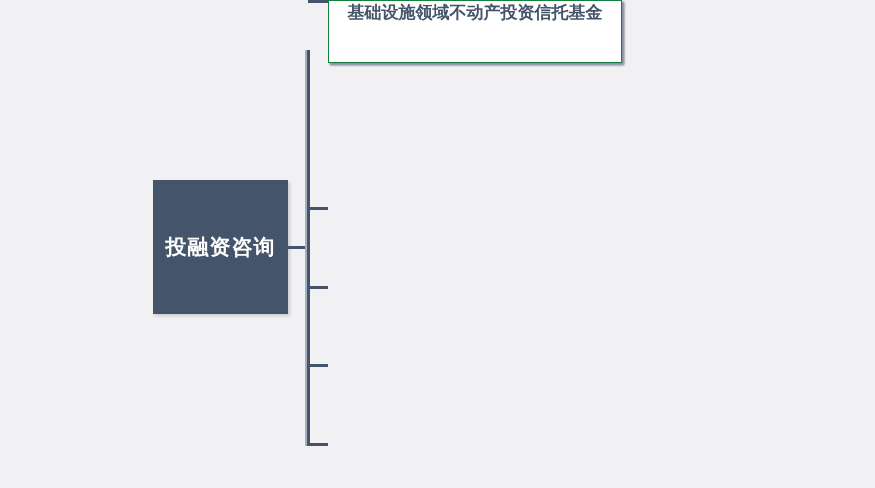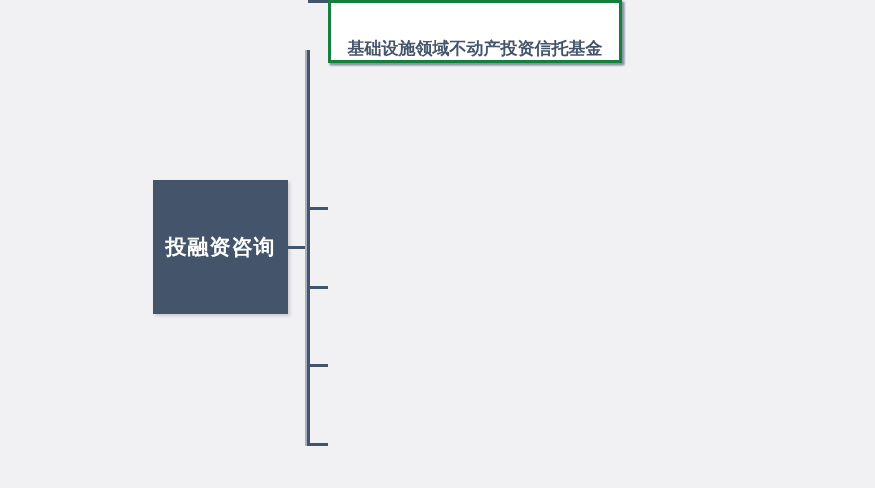--- a/index.html
+++ b/index.html
@@ -62,23 +62,23 @@
   .branch-stub:nth-of-type(4) { top: 286px; }
   .branch-stub:nth-of-type(5) { top: 364px; }
   .branch-stub:nth-of-type(6) { top: 443px; }
   .branch-box {
     position: absolute;
     left: 328px;
     width: 294px;
     height: 63px;
     box-sizing: border-box;
     background: #FFFFFF;
-    border: 3px solid #15803d;
+    border: 1px solid #15803d;
     display: flex;
-    align-items: flex-end;
+    align-items: flex-start;
     justify-content: center;
     text-align: center;
     color: #44546A;
     font-size: 17px;
     font-weight: bold;
     box-shadow: 2px 2px 2px rgba(120,130,150,0.28);
   }
   .branch-box:nth-of-type(1) { top: 20px; }
   .branch-box:nth-of-type(2) { top: 99px; }
   .branch-box:nth-of-type(3) { top: 177px; }

